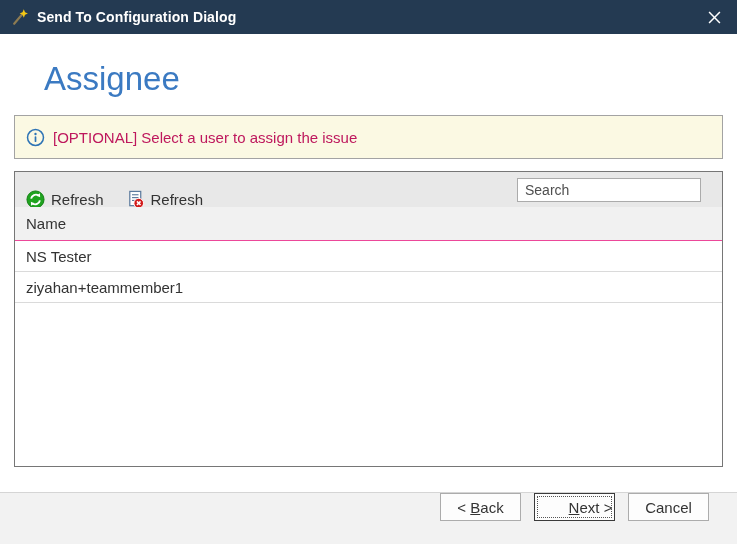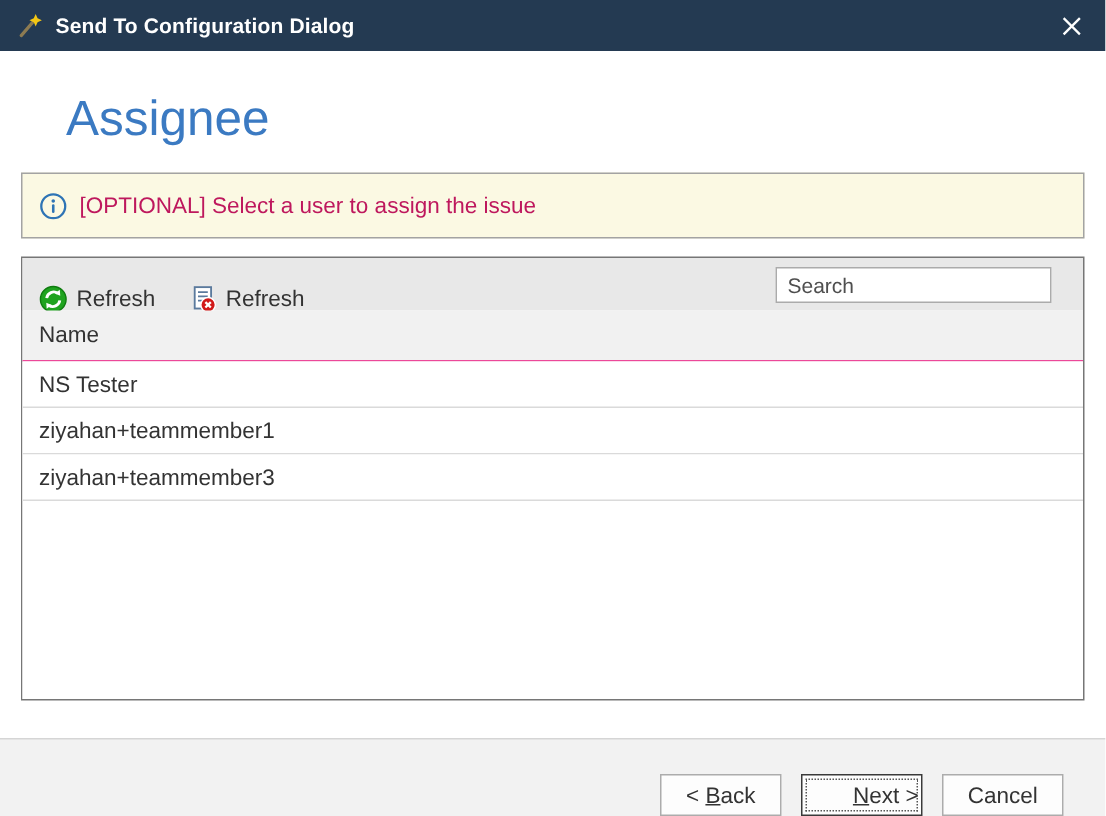--- a/index.html
+++ b/index.html
@@ -99,21 +99,21 @@
     padding-left: 11px;
     border-bottom: 1px solid #dadada;
     font-size: 15px; color: #333333;
     background: #ffffff;
   }
   
   .footer {
     flex: 0 0 52px;
     background: #f2f2f2;
     border-top: 1px solid #d5d5d5;
-    display: flex; align-items: flex-end; justify-content: flex-end;
+    display: flex; align-items: flex-start; justify-content: flex-end;
     padding-right: 28px;
   }
   .btn {
     width: 81px; height: 28px;
     background: #fdfdfd;
     border: 1px solid #acacac;
     font-family: inherit; font-size: 15px; color: #333333;
     margin-left: 13px;
     cursor: default;
   }
@@ -185,21 +185,20 @@
         <input class="search-input" type="text" placeholder="Search" style="">
       </div>
 
       <div class="thead">
         <span>Name</span>
       </div>
 
       <div class="tbody">
           <div class="row">NS Tester</div>
           <div class="row">ziyahan+teammember1</div>
-          <div class="row">ziyahan+teammember3</div>
         </div>
 
     </div>
   </div>
 
   <div class="footer">
     <button class="btn"><span>&lt; </span><span class="u">B</span><span>ack</span></button>
     <button class="btn default"><span></span><span class="u">N</span><span>ext &gt;</span></button>
     <button class="btn">Cancel</button>
   </div>

